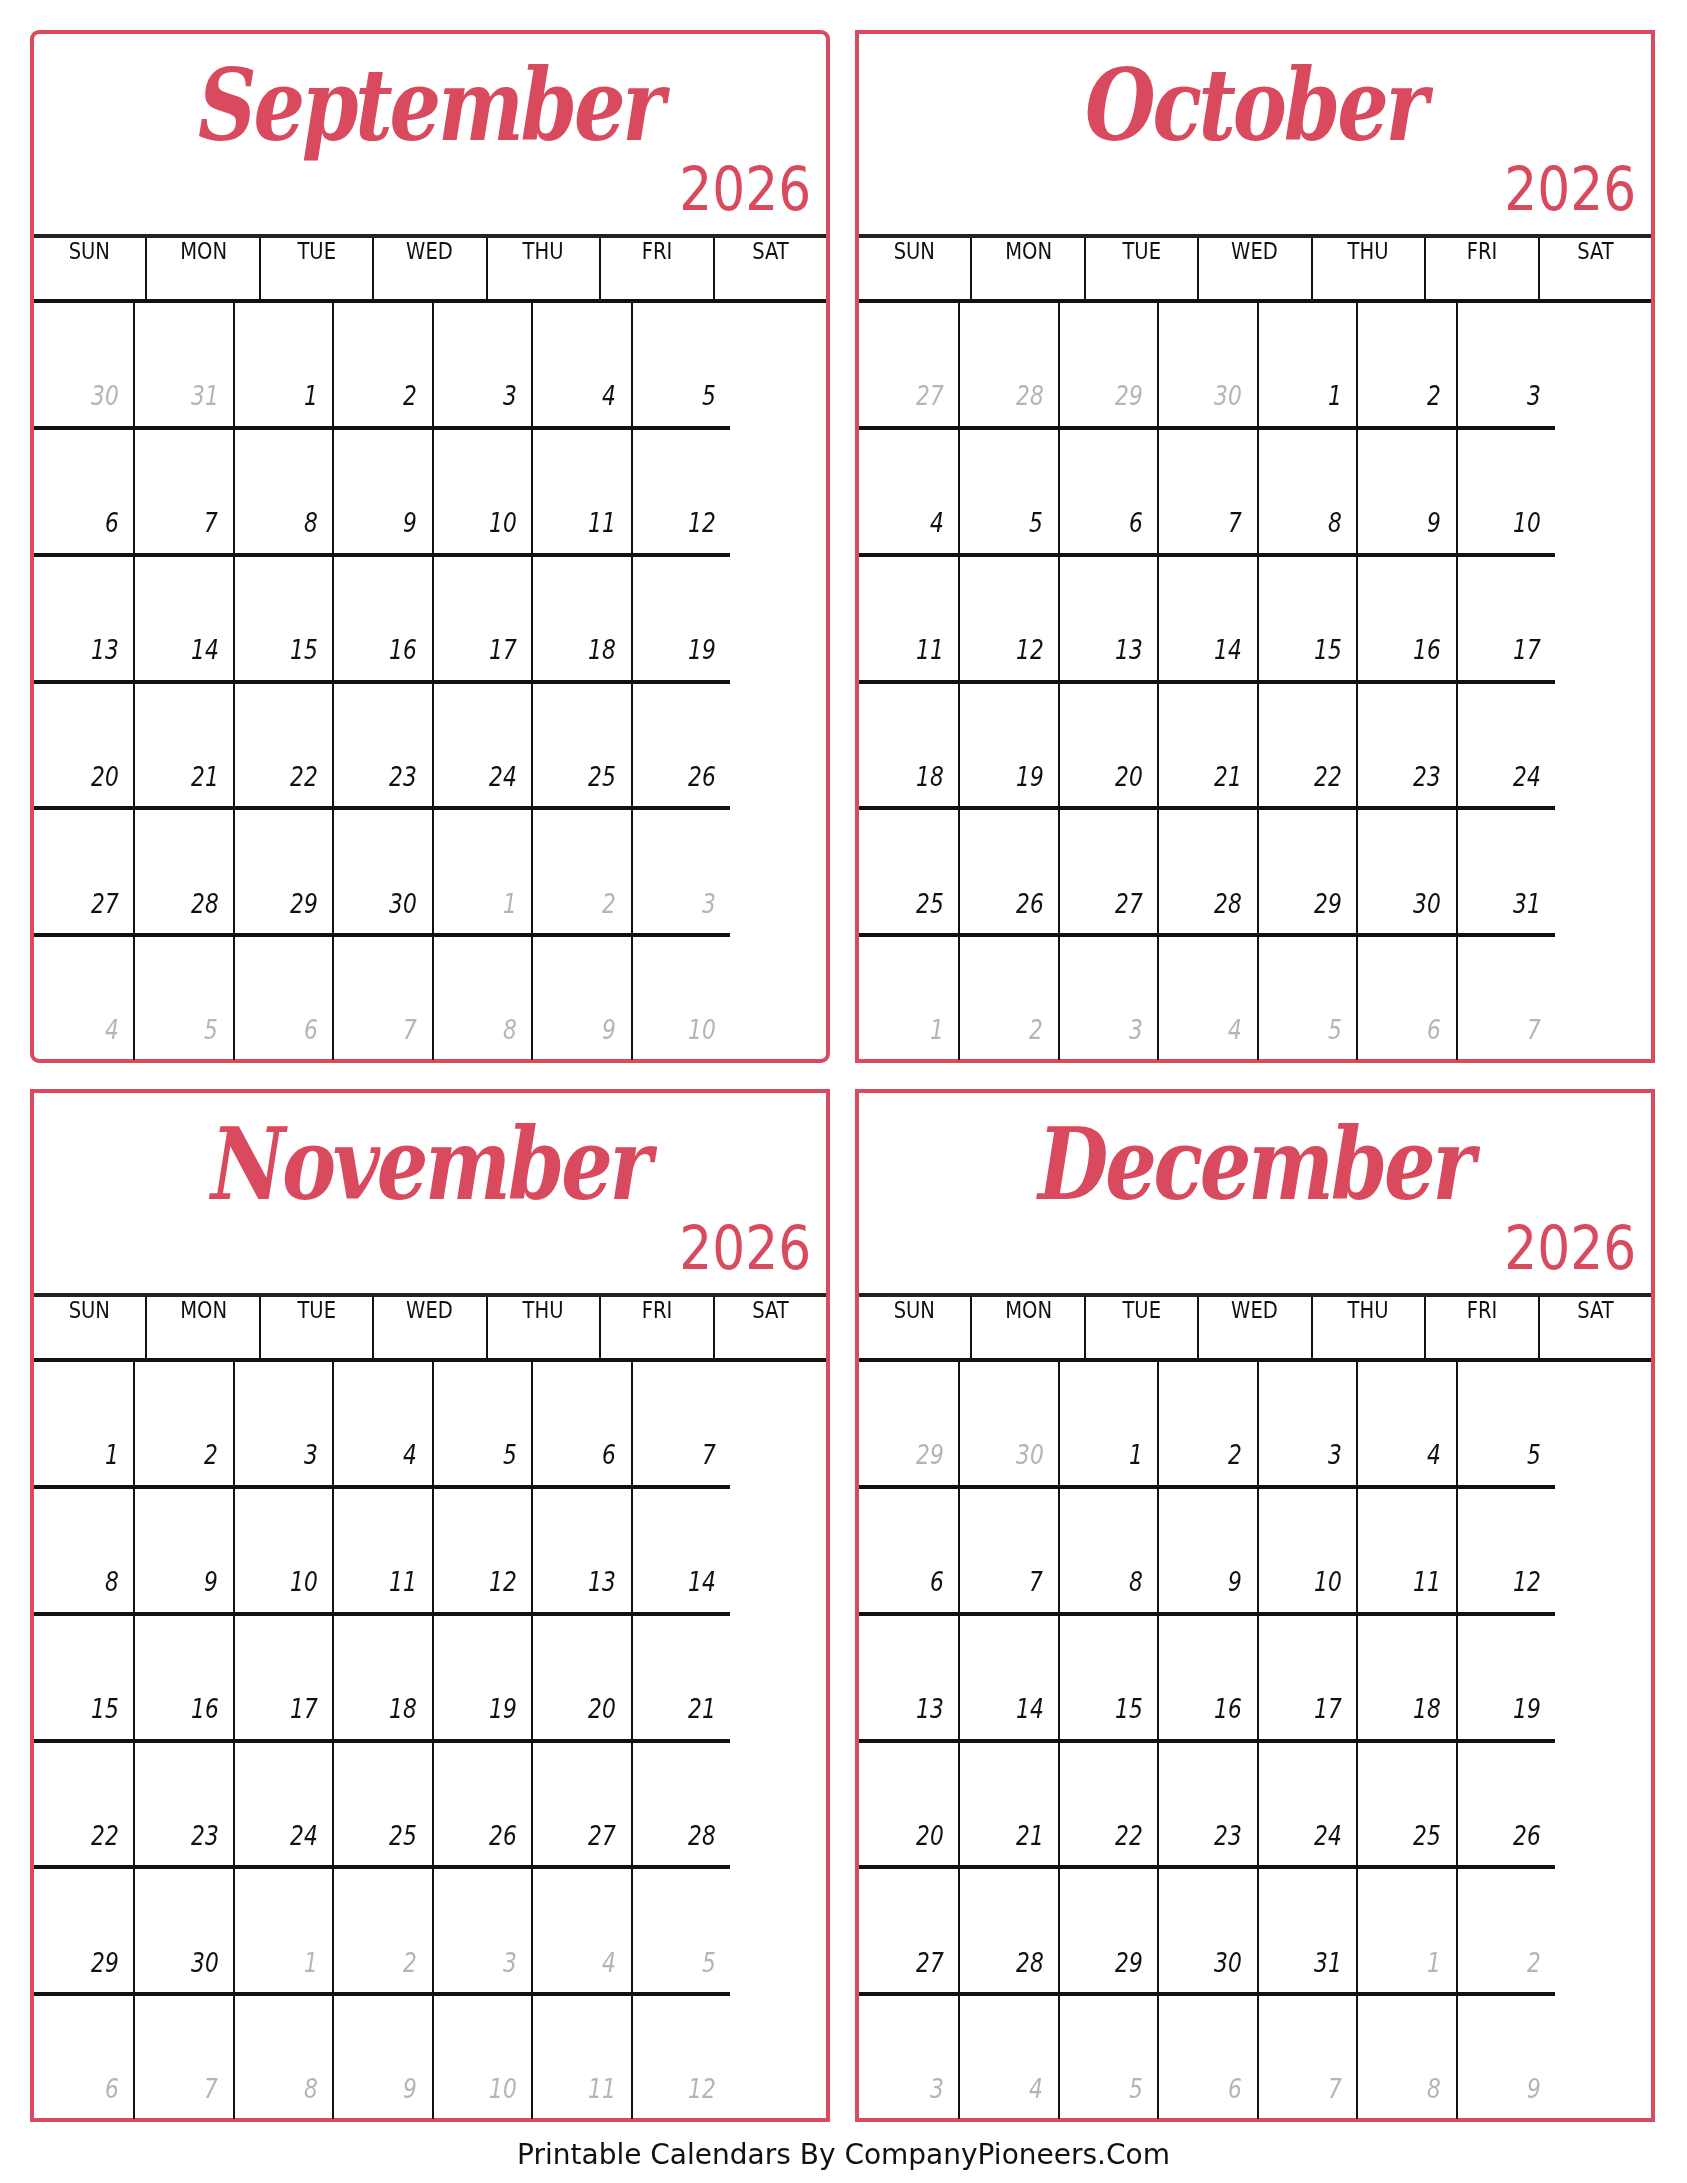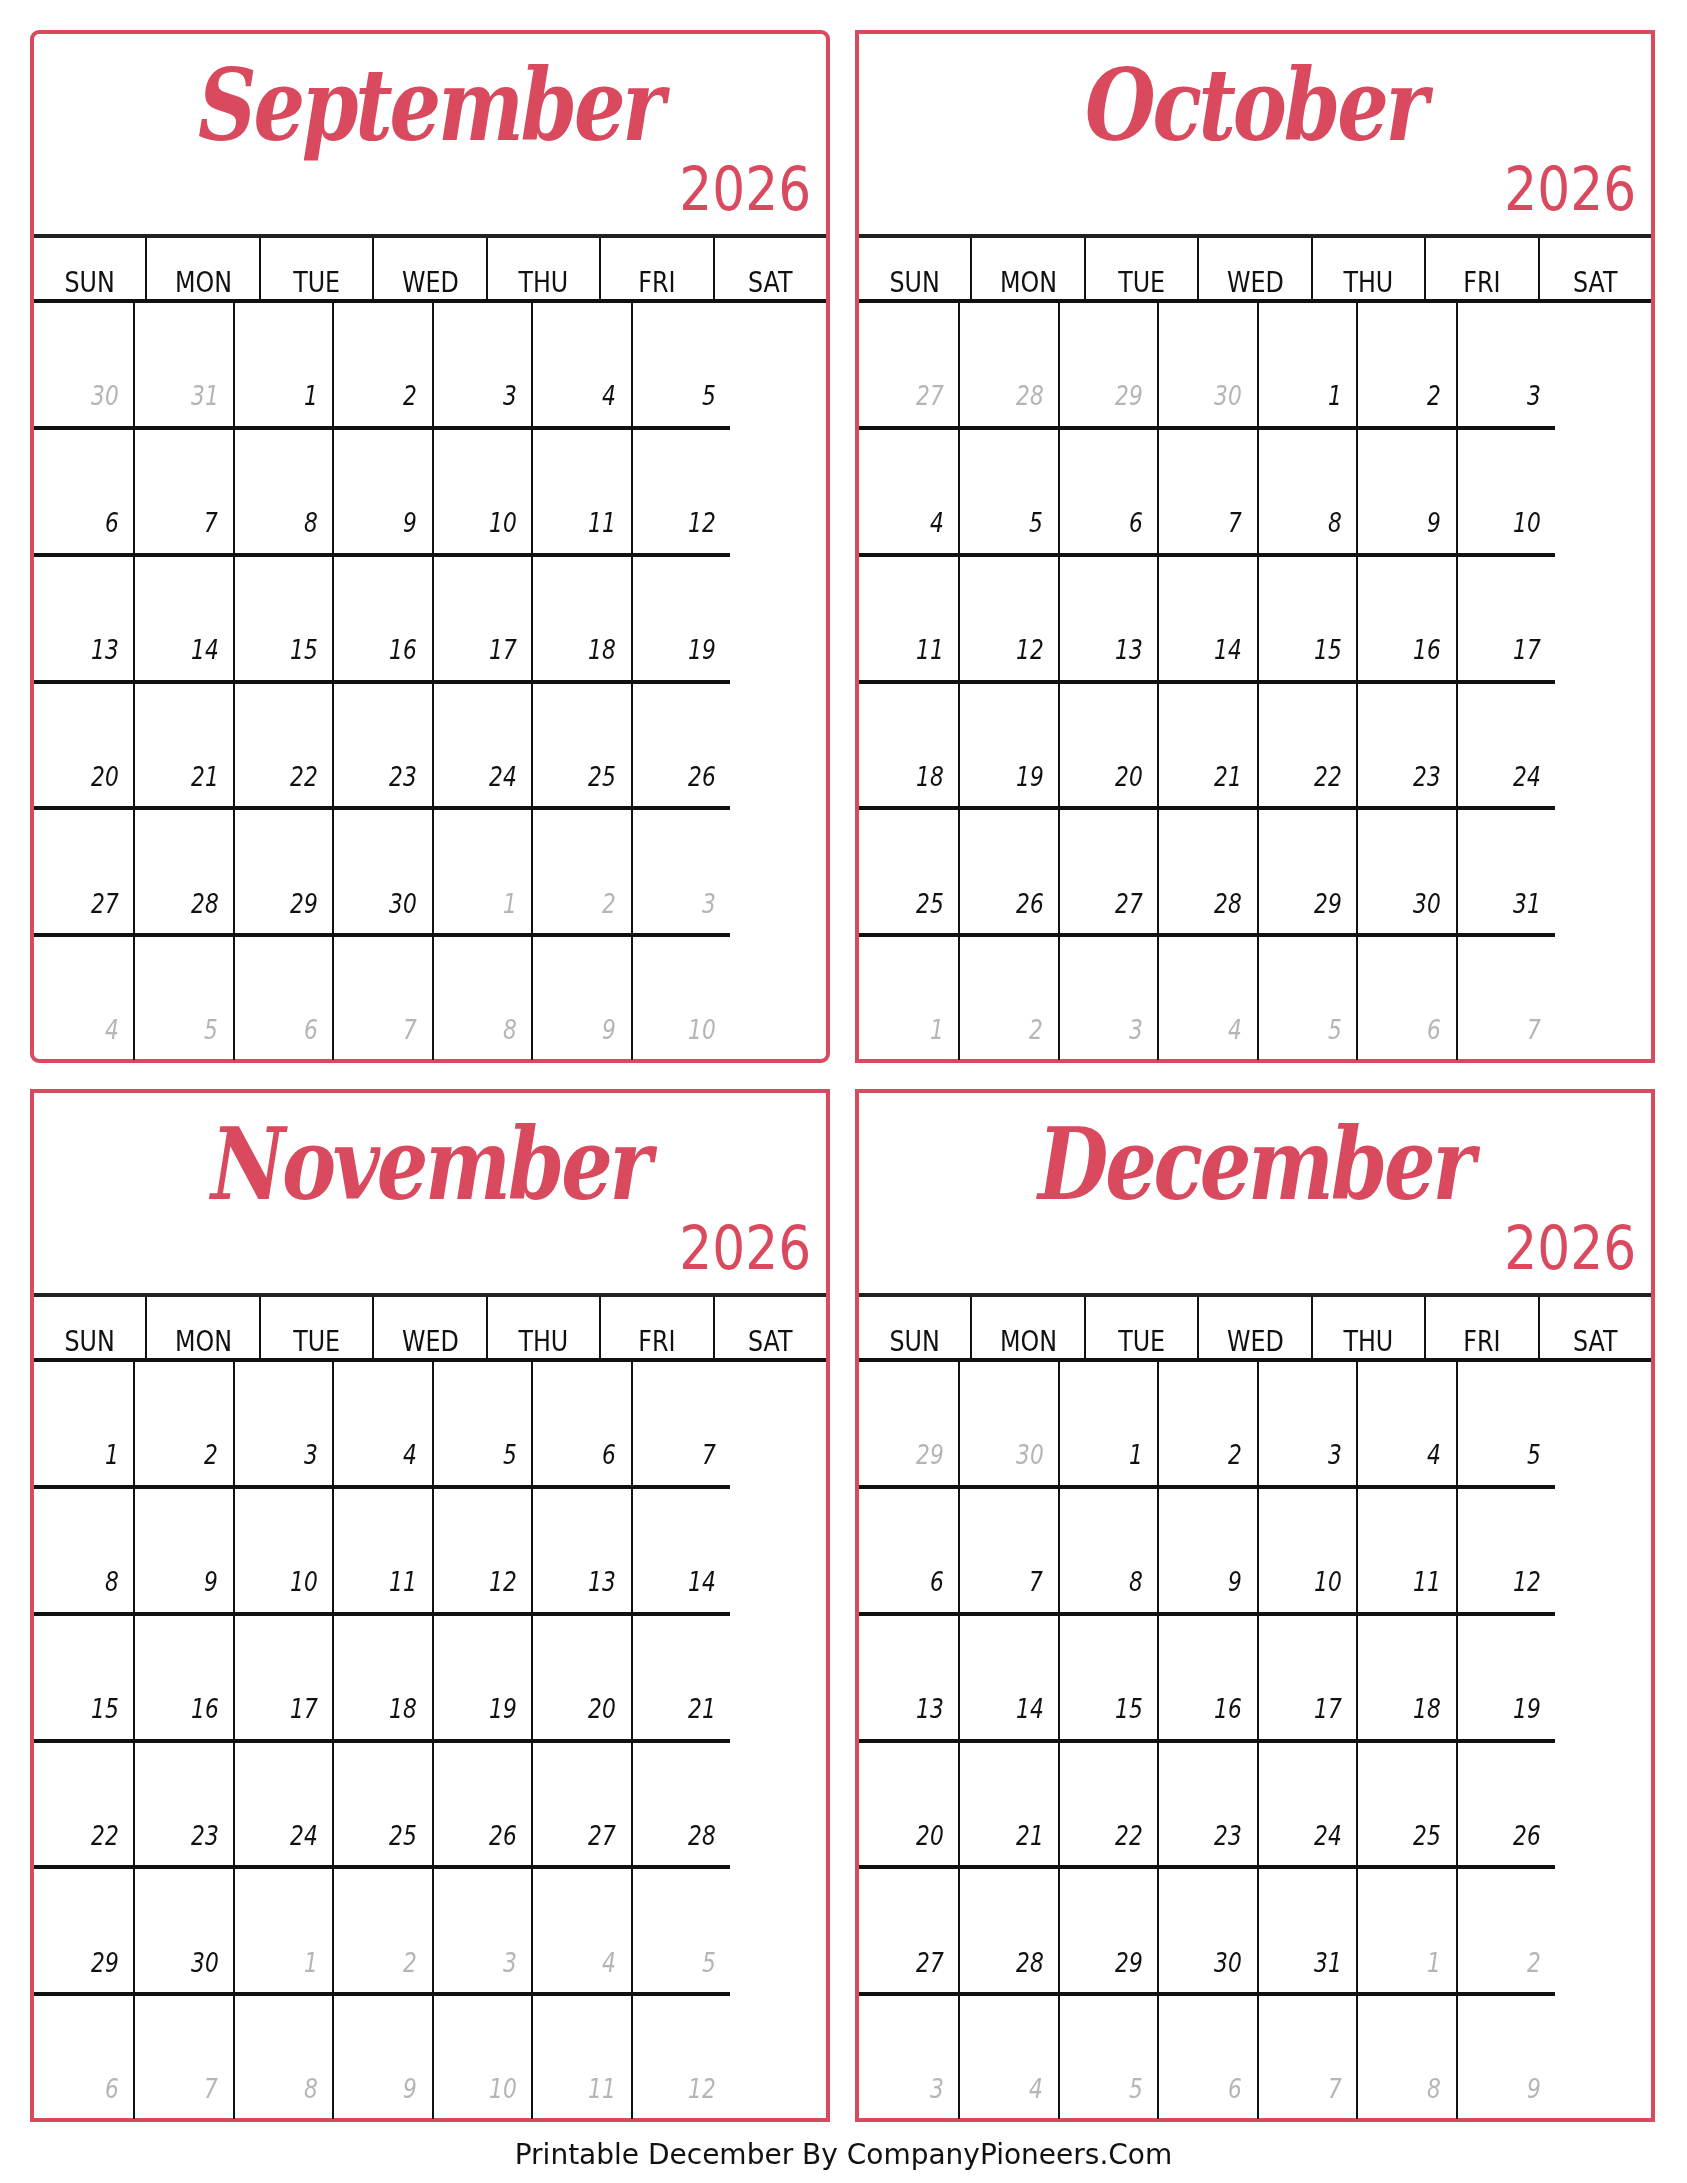--- a/index.html
+++ b/index.html
@@ -8,21 +8,21 @@
   .p0{left:30px;top:30px;border-radius:9px;}
   .p1{left:855px;top:30px;}
   .p2{left:30px;top:1089px;}
   .p3{left:855px;top:1089px;}
   .title{position:absolute;left:0;right:0;top:13.2px;text-align:center;color:#d94a5e;
     font-family:"DejaVu Serif",serif;font-style:italic;font-weight:bold;font-size:99px;letter-spacing:-4px;
     transform:scaleX(0.82);transform-origin:center;}
   .year{position:absolute;right:14.6px;top:119px;color:#d94a5e;font-family:"DejaVu Sans",sans-serif;
     font-size:61px;font-weight:normal;transform:scaleX(0.85);transform-origin:right;}
   .hdr{position:absolute;left:0;top:200px;width:792px;height:61px;border-top:4px solid #222;border-bottom:4px solid #111;display:flex;}
-  .hcell{flex:1;display:flex;align-items:flex-end;justify-content:center;font-size:28px;color:#111;border-left:2.6px solid #111;
+  .hcell{flex:1;display:flex;align-items:flex-start;justify-content:center;font-size:23px;color:#111;border-left:2.6px solid #111;
     font-family:"DejaVu Sans",sans-serif;font-weight:normal;transform-origin:center;}
   .hcell:first-child{border-left:none;}
   .hcell span{display:inline-block;transform:scaleX(0.85);}
   .grid{position:absolute;left:0;top:265px;width:696px;height:761px;display:grid;grid-template-columns:repeat(7,1fr);grid-template-rows:repeat(6,1fr);}
   .cell{position:relative;border-left:2.6px solid #111;border-top:4px solid #111;}
   .cell.c0{border-left:none;}
   .cell.r0{border-top:none;}
   .num{position:absolute;right:14.6px;bottom:14.6px;font-family:"DejaVu Sans",sans-serif;font-style:italic;font-size:26.5px;color:#111;transform:scaleX(0.82);transform-origin:right;}
   .num.out{color:#b5b5b5;}
   .footer{position:absolute;left:0;right:0;top:2138px;text-align:center;font-size:28px;color:#111;}
@@ -648,15 +648,15 @@
           <span class="num out">8</span>
         </div>
         <div class="cell c6 r5">
           <span class="num out">9</span>
         </div>
       </div>
     </div>
   </div>
 
 <div class="footer">
-  <span>Printable December By </span><span class="brand">CompanyPioneers.Com</span>
+  <span>Printable Calendars By </span><span class="brand">CompanyPioneers.Com</span>
 </div>
 
 
 </body></html>

